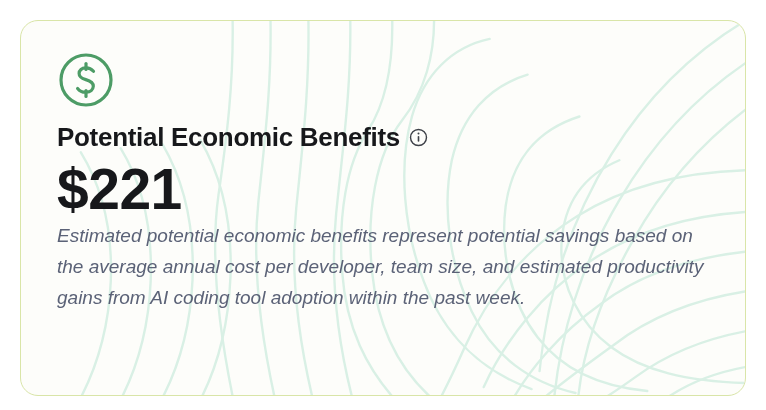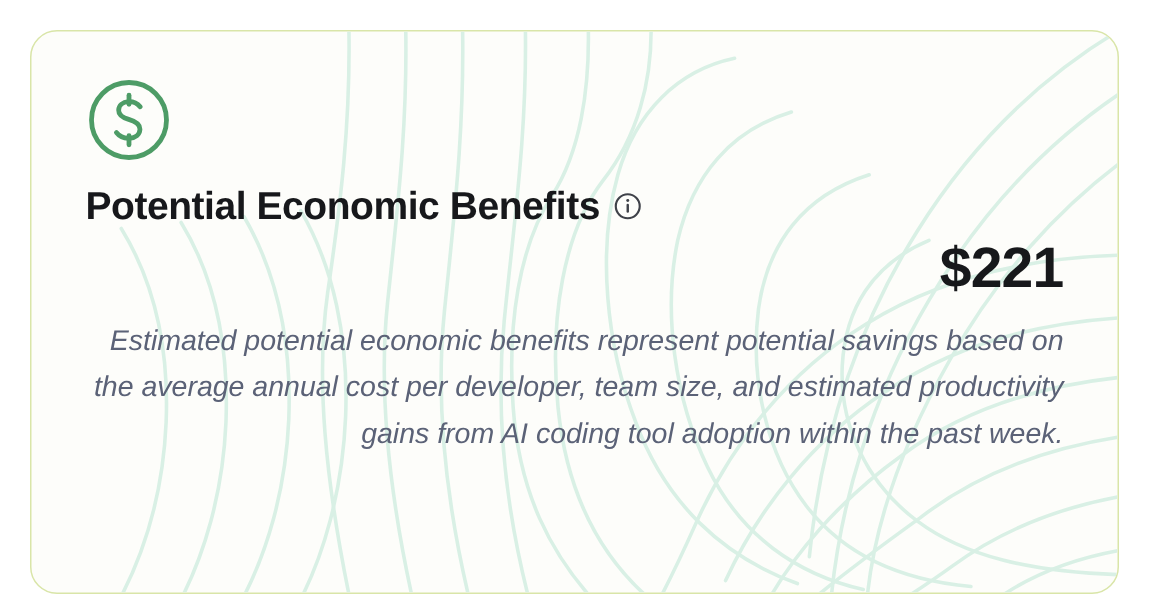--- a/index.html
+++ b/index.html
@@ -41,21 +41,20 @@
     inset: 0;
     width: 100%;
     height: 100%;
     pointer-events: none;
   }
 
   .card-content {
     position: relative;
     z-index: 2;
     padding: 30px 36px 0 36px;
-    text-align: right;
   }
 
   
   .dollar-icon {
     display: block;
     width: 58px;
     height: 58px;
     margin-bottom: 14px;
   }
 
@@ -77,26 +76,26 @@
   .info-icon {
     width: 19px;
     height: 19px;
     flex: 0 0 auto;
     display: block;
     cursor: pointer;
   }
 
   
   .card-value {
-    font-size: 38px;
+    font-size: 57px;
     font-weight: bold;
     color: #17181b;
     letter-spacing: -0.5px;
     line-height: 1.08;
-    margin: 0 0 12px 0;
+    margin: 0 0 0 0;
   }
 
   
   .card-desc {
     font-size: 19px;
     line-height: 31px;
     color: #5b6277;
     max-width: 655px;
     margin: 0;
     font-weight: normal;

